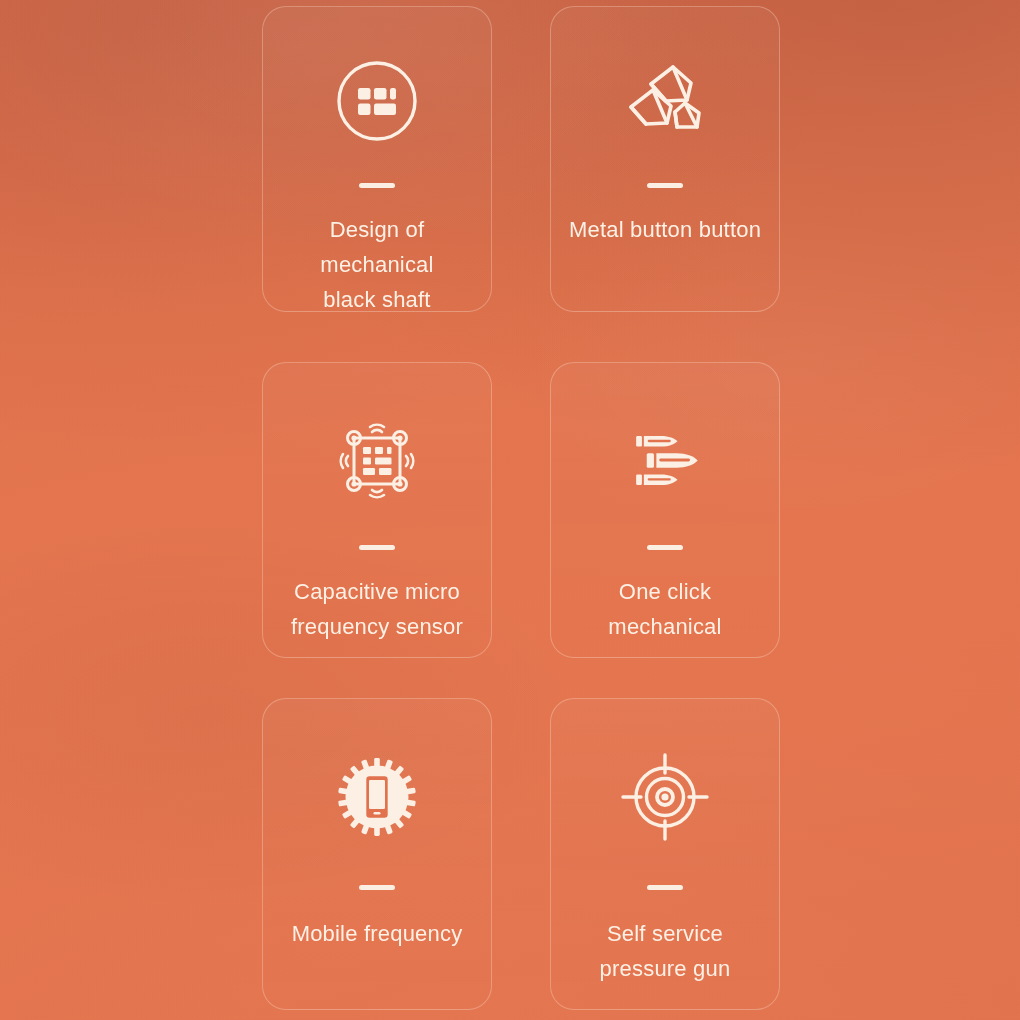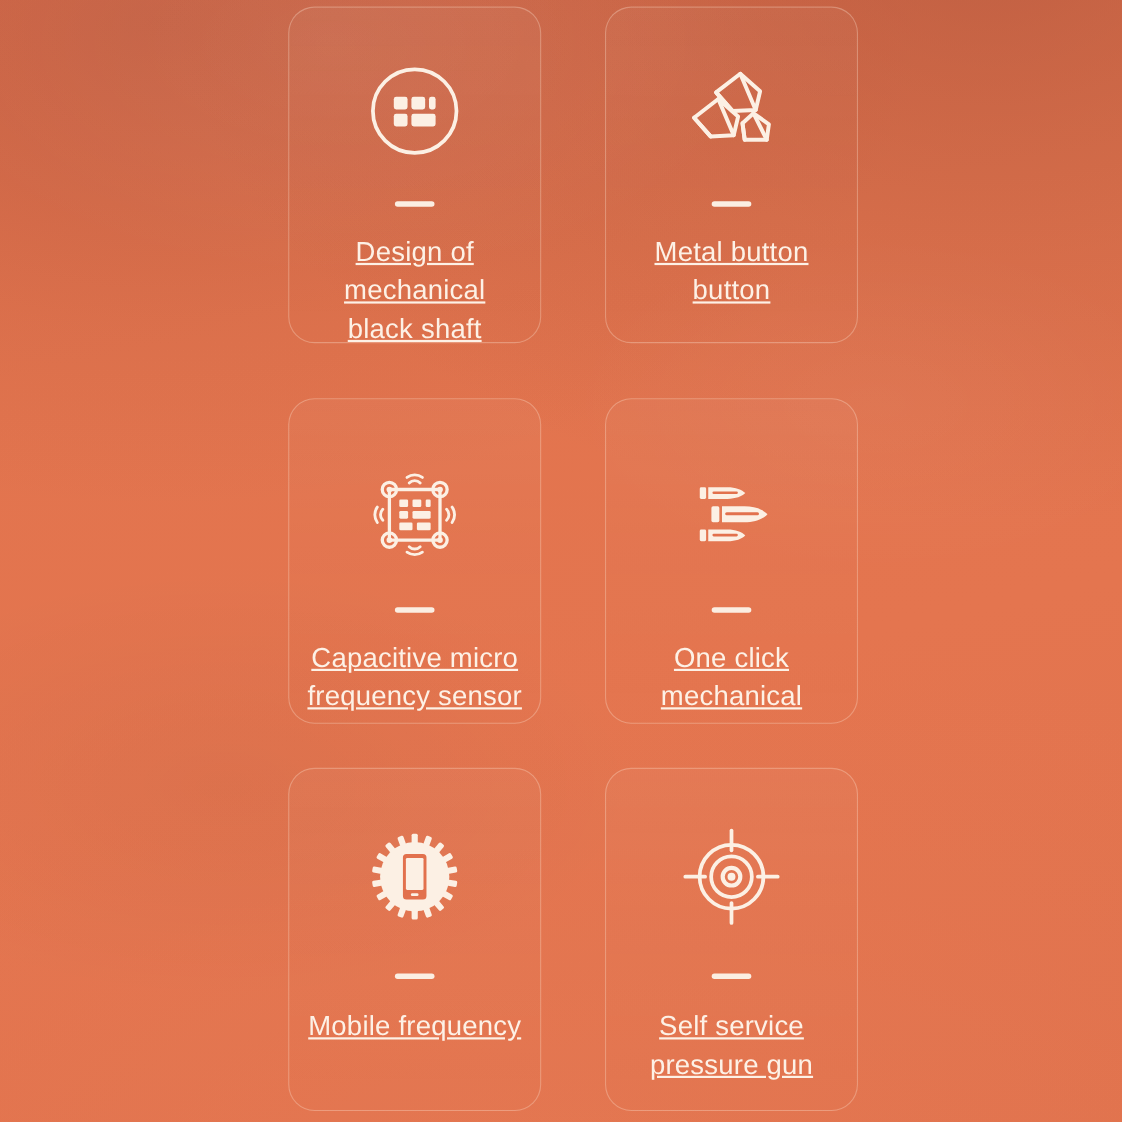--- a/index.html
+++ b/index.html
@@ -58,21 +58,21 @@
     border: 1px solid rgba(255,235,220,0.30);
     border-radius: 24px;
     background: linear-gradient(180deg, rgba(255,255,255,0.035) 0%, rgba(255,255,255,0.012) 45%, rgba(255,255,255,0.0) 100%);
     display: flex;
     flex-direction: column;
     align-items: center;
     box-sizing: border-box;
     overflow: hidden;
   }
 
-  .card.offset-down { margin-top: 10px; justify-content: center; }
+  .card.offset-down { margin-top: 10px; }
 
   .icon-wrap {
     width: 100px;
     height: 100px;
     margin-top: 50px;
     display: flex;
     align-items: center;
     justify-content: center;
     flex: 0 0 auto;
   }
@@ -87,26 +87,25 @@
     flex: 0 0 auto;
   }
 
   .card-label {
     margin-top: 28px;
     width: 100%;
     padding: 0 14px;
     box-sizing: border-box;
     text-align: center;
     color: #fdf1e6;
-    font-size: 25px;
+    font-size: 22px;
     line-height: 35px;
     font-weight: 400;
     letter-spacing: 0.2px;
     white-space: pre-line;
-    text-decoration: underline;
   }
 
   
   .card[data-row="1"] .icon-wrap { margin-top: 44px; }
   .card[data-row="1"] .divider   { margin-top: 32px; }
   .card[data-row="1"] .card-label{ margin-top: 24px; }
 
   .card[data-row="2"] .icon-wrap { margin-top: 48px; }
   .card[data-row="2"] .divider   { margin-top: 34px; }
   .card[data-row="2"] .card-label{ margin-top: 24px; }

